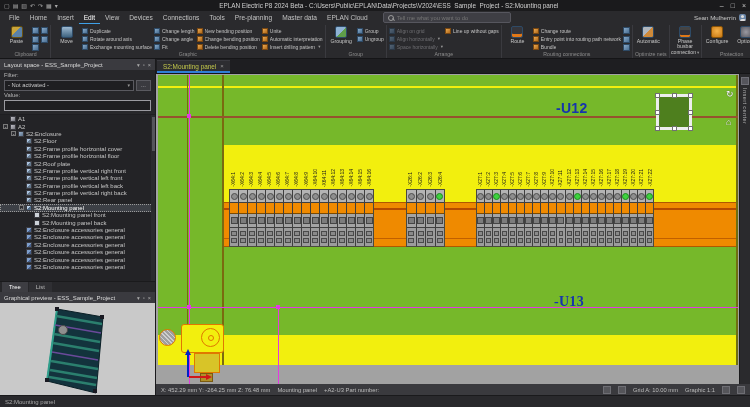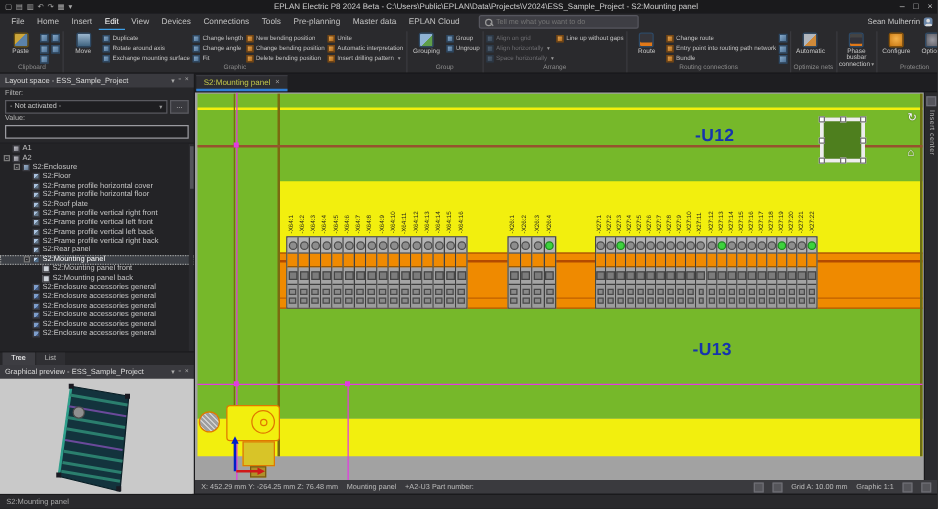--- a/index.html
+++ b/index.html
@@ -561,21 +561,21 @@
           <div class="abs" style="left:2px;top:42px;width:580px;height:1.5px;background:#96522e;"></div>
 
           <div class="abs magenta" style="left:33px;top:0;width:1px;height:314px;"></div>
           <div class="abs magenta" style="left:122px;top:233px;width:1px;height:81px;"></div>
           <div class="abs magenta" style="left:2px;top:233px;width:580px;height:1px;"></div>
           <div class="snapdot" style="left:31px;top:40px;"></div>
           <div class="snapdot" style="left:31px;top:231px;"></div>
           <div class="snapdot" style="left:120px;top:231px;"></div>
 
           <div class="u-label" style="left:400px;top:26px;">-U12</div>
-          <div class="u-label" style="left:398px;top:197px;">-U13</div>
+          <div class="u-label" style="left:398px;top:220px;font-family:Liberation Serif, serif;">-U13</div>
 
           <div class="abs" style="left:500px;top:20px;width:36px;height:36px;border:3px solid #ededed;background:#4e7f1e;">
             <div class="handle" style="left:-4px;top:-4px;"></div>
             <div class="handle" style="right:-4px;top:-4px;"></div>
             <div class="handle" style="left:-4px;bottom:-4px;"></div>
             <div class="handle" style="right:-4px;bottom:-4px;"></div>
             <div class="handle" style="left:calc(50% - 2.5px);top:-4px;"></div>
             <div class="handle" style="left:calc(50% - 2.5px);bottom:-4px;"></div>
             <div class="handle" style="left:-4px;top:calc(50% - 2.5px);"></div>
             <div class="handle" style="right:-4px;top:calc(50% - 2.5px);"></div>

